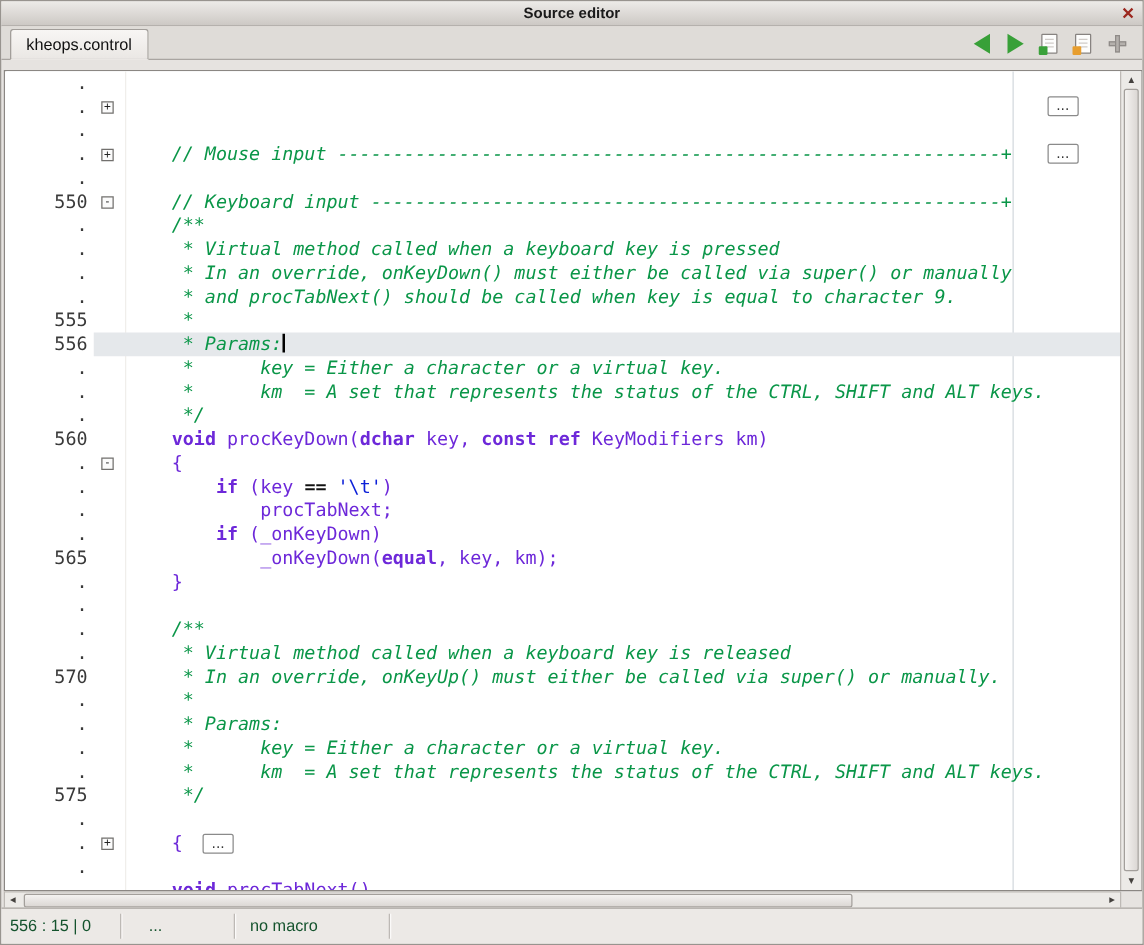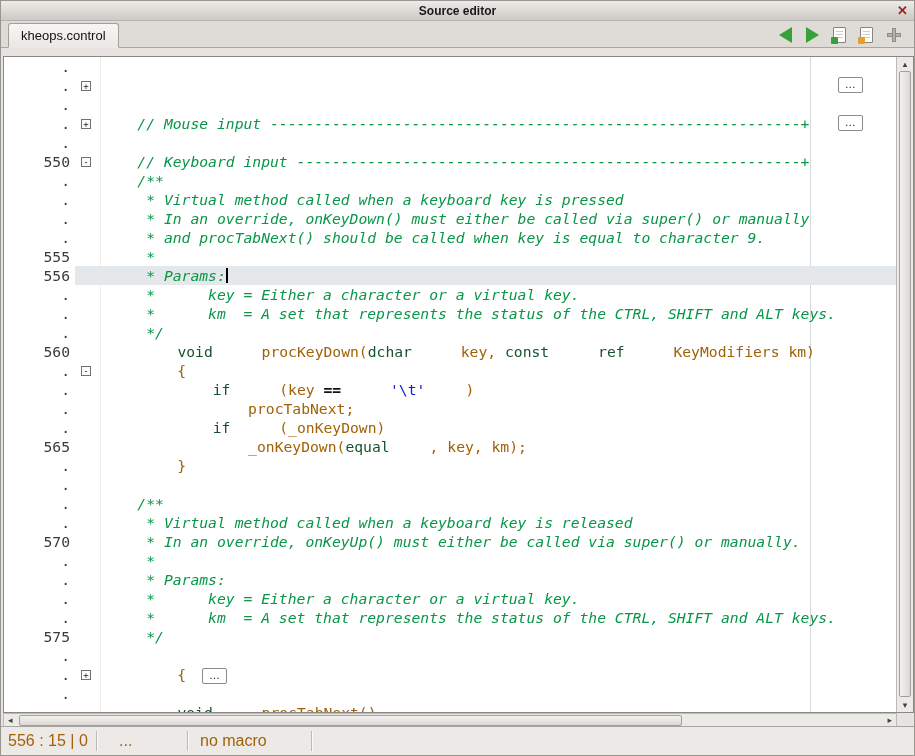--- a/index.html
+++ b/index.html
@@ -57,24 +57,24 @@
   .ln-num { flex:none; width:70px; text-align:right; padding-right:5px;
             font:14.7px/19px "DejaVu Sans Mono", monospace; color:#3A3A3A; }
   .ln-fold { flex:none; width:25px; position:relative; }
   .fold-box { position:absolute; left:6px; top:5px; width:10px; height:10px;
               background:#FBFBFB; border:1px solid #72706E; color:#222;
               font:9px/8px "DejaVu Sans Mono", monospace; text-align:center; }
   .ln-code { flex:1; position:relative; white-space:pre; padding-left:2px;
              font:14.7px/19px "DejaVu Sans Mono", monospace; color:#101010; }
   .current .ln-fold, .current .ln-code { background:#E5E8EB; }
   .tok-c { color:#0A9648; font-style:italic; }
-  .tok-k { color:#14532d; font-weight:normal; }
+  .tok-k { color:#6d28d9; font-weight:bold; }
   .tok-s { color:#0C20D8; }
   .tok-o { color:#111; font-weight:bold; }
-  .tok-p { color:#a16207;padding-left:40px; }
+  .tok-p { color:#6d28d9; }
   .caret { display:inline-block; width:2px; height:15px; background:#000; vertical-align:-2px; }
   .ellipsis-box { display:inline-block; height:16px; padding:0 6px; background:#FFFFFF;
                   border:1px solid #8A8A8A; border-radius:2px; color:#333;
                   font:11px/13px "DejaVu Sans", sans-serif; }
   .ellipsis-box.inline { margin-left:16px; vertical-align:1px; }
   .ellipsis-box.rbox { position:absolute; left:738px; top:1px; }
 
   
   .vscroll { position:absolute; top:0; right:0; bottom:0; width:17px;
              background:#ECEAE7; border-left:1px solid #BDB9B5; }
@@ -89,21 +89,21 @@
   .sb-arrow { position:absolute; font-size:9px; color:#44413E;
               font-family:"DejaVu Sans", sans-serif; }
   .vscroll .up   { top:2px; left:0; right:0; text-align:center; }
   .vscroll .down { bottom:2px; left:0; right:0; text-align:center; }
   .hscroll .left  { left:4px; top:0; line-height:13px; }
   .hscroll .right { right:4px; top:0; line-height:13px; }
 
   
   .statusbar { position:absolute; left:0; right:0; bottom:0; height:29px;
                background:#ECE9E6; border-top:1px solid #A8A4A0;
-               font-size:16px; color:#a16207; }
+               font-size:13px; color:#14532d; }
   .sb-item { position:absolute; line-height:28px; white-space:nowrap; }
   .sb-item.caret-pos { left:7px; }
   .sb-item.sec2 { left:118px; }
   .sb-item.macro { left:199px; }
   .sb-item.path { left:320px; }
   .sb-sep { position:absolute; top:4px; bottom:4px; width:1px; background:#BDB9B5;
             box-shadow:1px 0 0 #FBFAF9; }
   .sb-sep.s1 { left:95px; }
   .sb-sep.s2 { left:186px; }
   .sb-sep.s3 { left:310px; }

